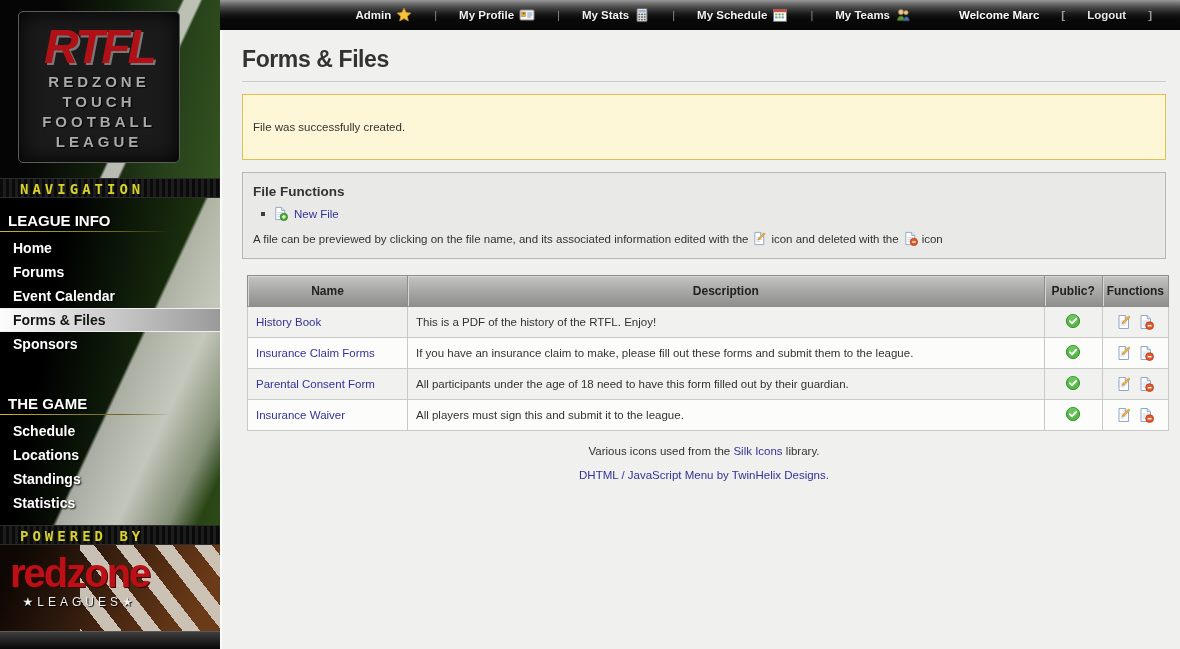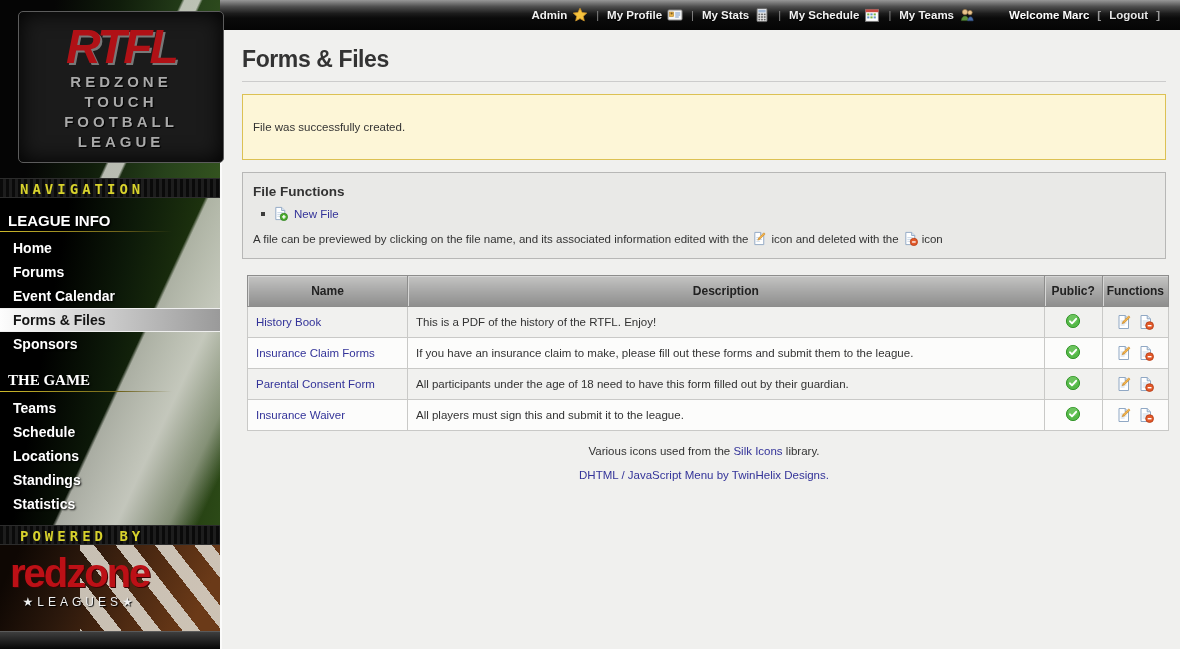--- a/index.html
+++ b/index.html
@@ -6,21 +6,21 @@
   html,body { width:1180px; height:649px; font-family:"Liberation Sans", sans-serif; background:#f0f0ee; overflow:hidden; }
   #app { position:relative; width:1180px; height:649px; }
 
   
   .sidebar { position:absolute; left:0; top:0; width:220px; height:649px; background:#000; z-index:5; }
   .logo-area { height:178px; position:relative;
     background-image:
       linear-gradient(115deg, rgba(255,255,255,0) 60%, rgba(225,225,218,.8) 61%, rgba(225,225,218,.8) 66%, rgba(255,255,255,0) 67%),
       linear-gradient(100deg, #050505 22%, #101d0b 48%, #27421b 78%, #33531f 100%);
   }
-  .logo-box { position:absolute; left:18px; top:11px; width:206px; height:152px; background:#1b1b1b;
+  .logo-box { position:absolute; left:18px; top:11px; width:162px; height:152px; background:#1b1b1b;
     border:1px solid #5c5c5c; border-radius:5px; box-shadow:inset 0 0 22px #000; text-align:center; padding-top:10px; }
   .logo-acronym { font-size:48px; line-height:50px; font-weight:bold; font-style:italic; letter-spacing:-3px;
     color:#b01116; text-shadow:2px 2px 0 #787878; }
   .logo-line { color:#a9a9a9; font-weight:bold; font-size:15px; letter-spacing:4px; line-height:20px; text-shadow:1px 1px 1px #000; }
   .led-bar { height:20px; line-height:20px; padding-left:20px;
     background:repeating-linear-gradient(90deg,#0a0a0a 0 3px,#1d1d1d 3px 6px);
     border-top:1px solid #2c2c2c; border-bottom:1px solid #2c2c2c;
     color:#d8d22c; font-family:"DejaVu Sans Mono", monospace; font-weight:bold; font-size:14px; letter-spacing:4px; }
   .nav-area { height:327px; padding-top:6px;
     background-image:
@@ -40,21 +40,21 @@
   .powered-area .laces { position:absolute; right:-30px; top:-20px; width:170px; height:150px; opacity:.92;
     background:repeating-linear-gradient(52deg, transparent 0 15px, #d5cec2 15px 29px, transparent 29px 31px); }
   .redzone-logo { position:absolute; left:10px; top:8px; text-align:center; }
   .rz-word { color:#bc1016; font-weight:bold; font-size:40px; line-height:40px; letter-spacing:-2px;
     text-shadow:1px 1px 0 #3a0505; }
   .rz-sub { color:#f0f0f0; font-weight:normal; font-size:12px; letter-spacing:4px; margin-top:2px; text-shadow:1px 1px 1px #000; }
   .sidebar-bottom { height:18px; background:linear-gradient(#3e3e3e,#070707); border-top:1px solid #5a5a5a; }
 
   
   .main { position:absolute; left:220px; top:0; width:960px; height:649px; background:#f0f0ee; }
-  .topbar { height:30px; display:flex; align-items:center; justify-content:flex-end; gap:8px; padding-right:20px;
+  .topbar { height:30px; display:flex; align-items:center; justify-content:flex-end; gap:22px; padding-right:28px;
     background:linear-gradient(#989898 0%, #4f4f4f 22%, #1c1c1c 45%, #0b0b0b 60%, #050505 100%); }
   .tb-item { display:flex; align-items:center; gap:5px; color:#f2f2f2; font-weight:bold; font-size:11.5px; cursor:pointer; text-shadow:0 1px 1px #000; }
   .tb-sep { color:#8a8a8a; font-size:11px; }
   .tb-welcome { color:#fff; font-weight:bold; font-size:11.5px; margin-left:26px; text-shadow:0 1px 1px #000; }
   .tb-bracket { color:#9a9a9a; font-weight:bold; font-size:11.5px; }
   .tb-logout { color:#e6e6e6; font-weight:bold; font-size:11.5px; cursor:pointer; text-decoration:none; text-shadow:0 1px 1px #000; }
   .tb-icon { display:inline-block; width:16px; height:16px; }
 
   .content { padding:8px 14px 0 20px; border-left:2px solid #fbfbfa; height:619px; }
   h1.page-title { font-size:23px; font-weight:bold; color:#333; margin:8px 0 8px; letter-spacing:-0.4px; }
@@ -179,22 +179,21 @@
     </div>
 
     <nav class="nav-area">
       <div class="nav-section-title">LEAGUE INFO</div>
       <a class="nav-item">Home</a>
       <a class="nav-item">Forums</a>
       <a class="nav-item">Event Calendar</a>
       <a class="nav-item active">Forms &amp; Files</a>
       <a class="nav-item">Sponsors</a>
 
-      <div class="nav-section-title" style="margin-top:8px;font-family:Liberation Serif, serif;">THE GAME</div>
-      <a class="nav-item">Teams</a>
+      <div class="nav-section-title" style="margin-top:31px;">THE GAME</div>
       <a class="nav-item">Schedule</a>
       <a class="nav-item">Locations</a>
       <a class="nav-item">Standings</a>
       <a class="nav-item">Statistics</a>
     </nav>
 
     <div class="led-bar">
       <span>POWERED BY</span>
     </div>
 

